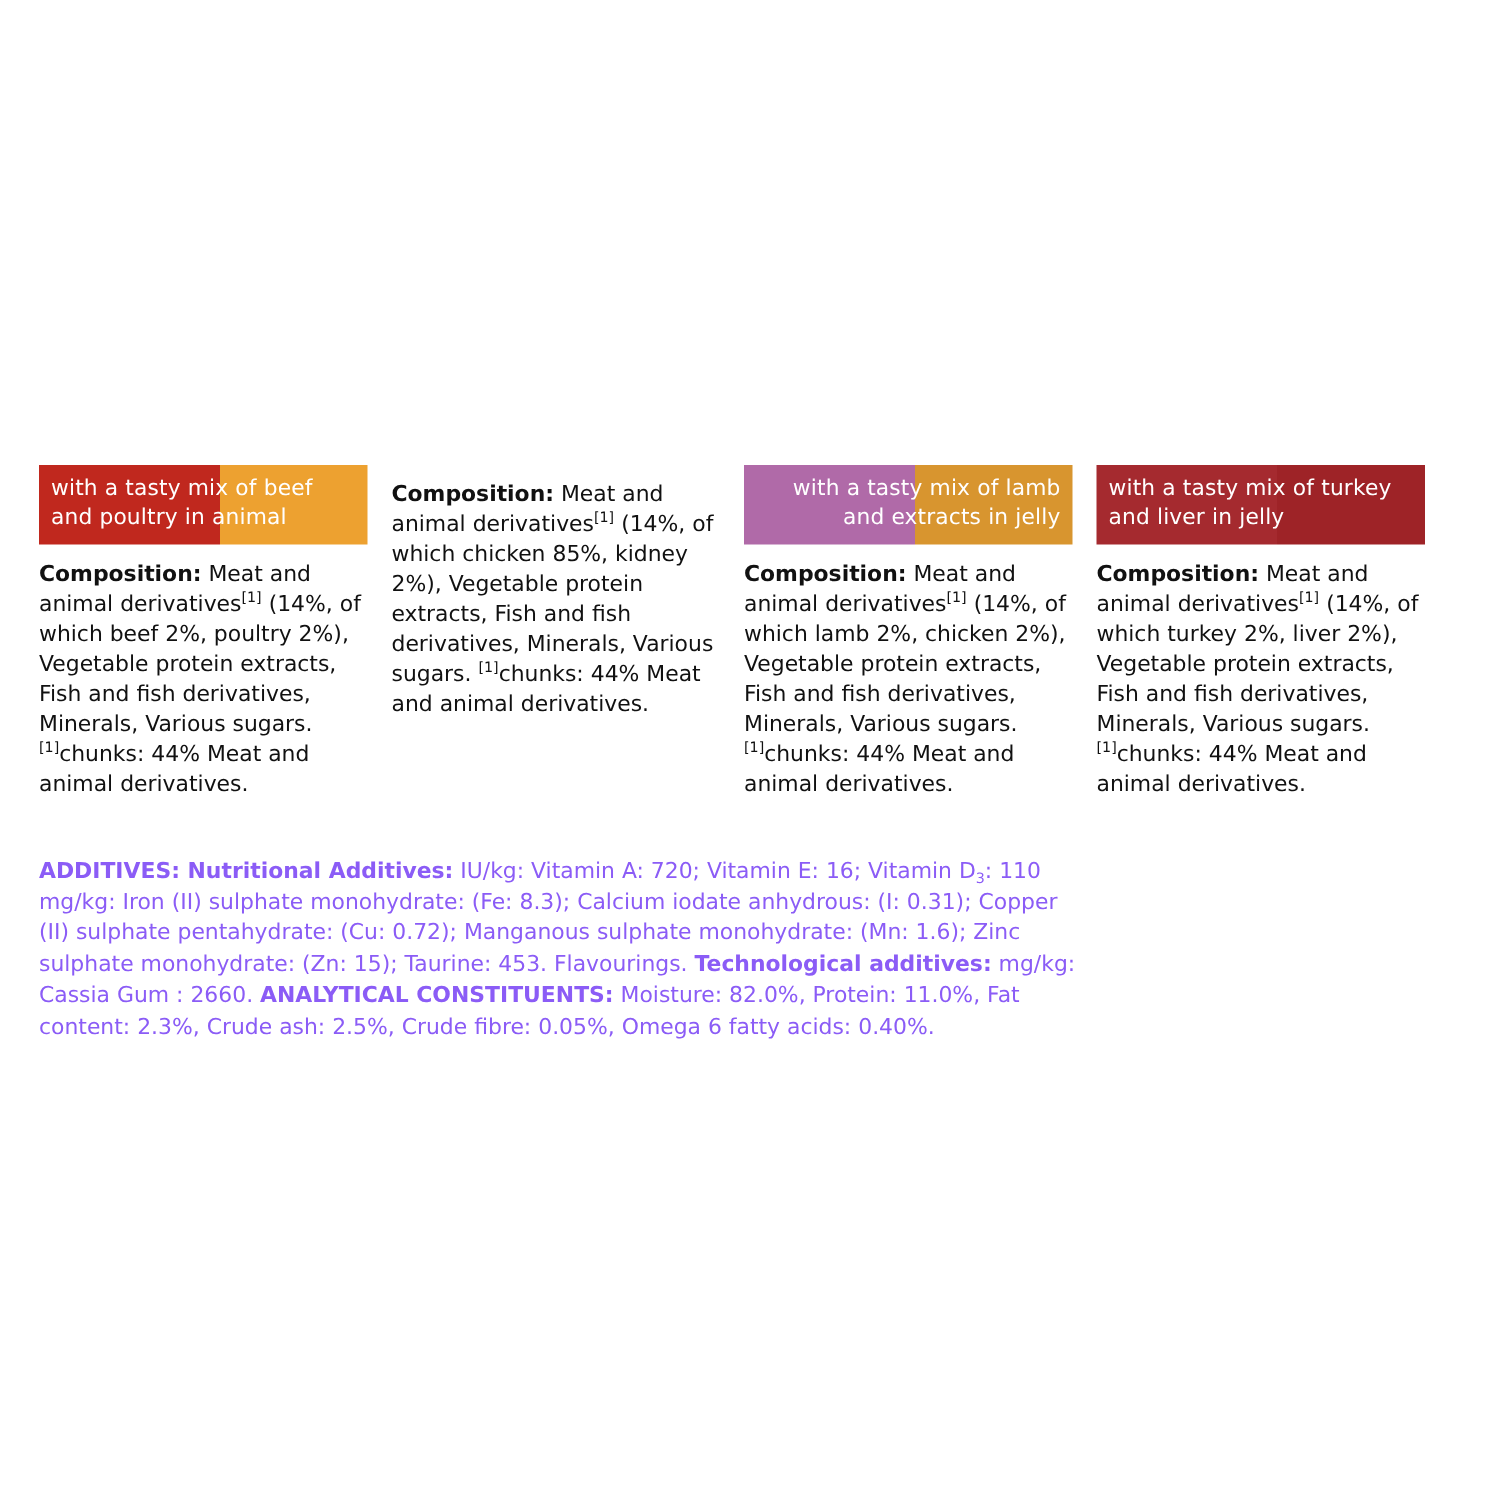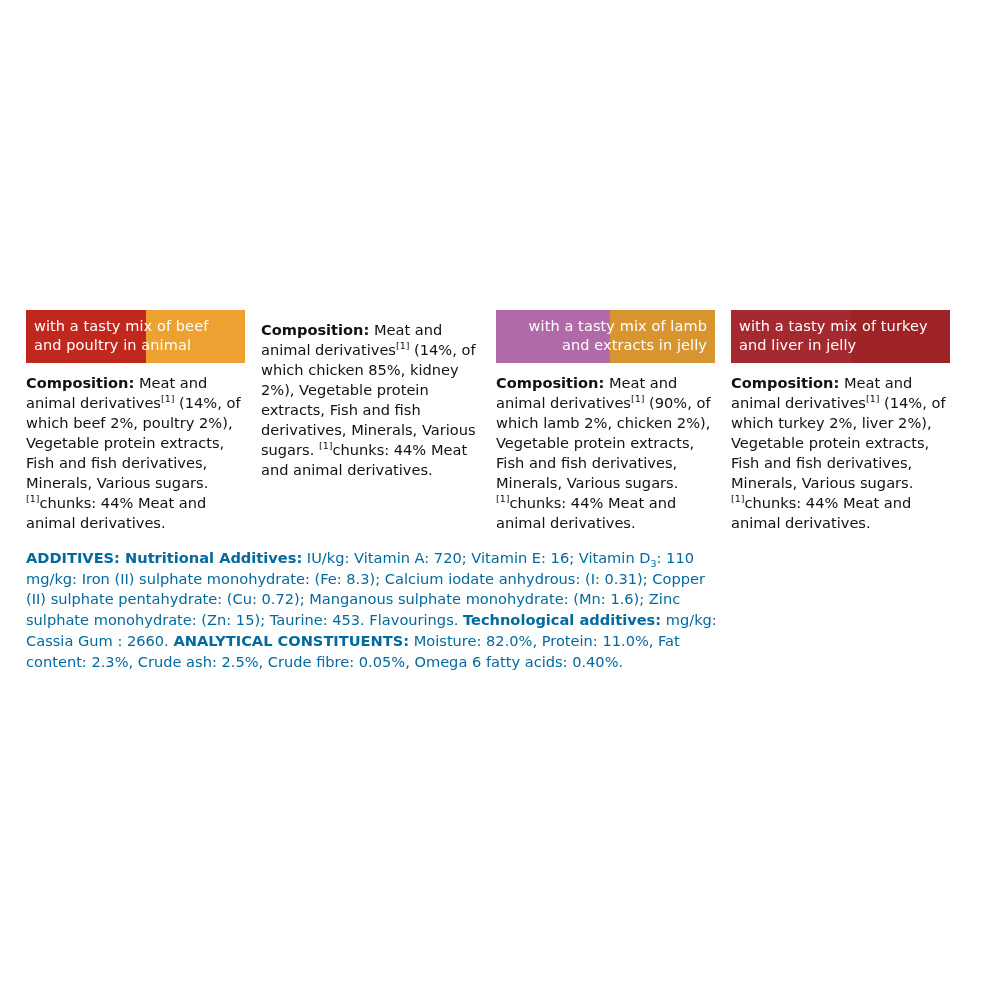--- a/index.html
+++ b/index.html
@@ -51,25 +51,25 @@
   }
   .comp b { font-weight: 700; }
   sup {
     font-size: 9.5px;
     vertical-align: super;
     line-height: 0;
   }
   .additives {
     position: absolute;
     left: 26px;
-    top: 548px;
+    top: 571px;
     width: 700px;
     font-size: 14.6px;
     line-height: 1.42;
-    color: #0369a1;
+    color: #8b5cf6;
   }
   .additives b { font-weight: 700; }
   .sub {
     font-size: 9.5px;
     vertical-align: sub;
     line-height: 0;
   }
 </style>
 </head>
 <body>
@@ -93,21 +93,21 @@
         <b>Composition:</b><span> Meat and animal derivatives</span><sup>[1]</sup><span> (14%, of which chicken 85%, kidney 2%), Vegetable protein extracts, Fish and fish derivatives, Minerals, Various sugars.</span> <sup>[1]</sup><span>chunks: 44% Meat and animal derivatives.</span>
       </div>
     </div>
 
     <div class="panel">
       <div class="banner" style="background:linear-gradient(to right,#b06aa8 0%,#b06aa8 52%,#d8952f 52%,#d8952f 100%);text-align:right;">
         <span class="l1"><span>with a tasty </span><span>mix of lamb</span></span>
         <span class="l2">and extracts in jelly</span>
       </div>
       <div class="comp">
-        <b>Composition:</b><span> Meat and animal derivatives</span><sup>[1]</sup><span> (90%, of which lamb 2%, chicken 2%), Vegetable protein extracts, Fish and fish derivatives, Minerals, Various sugars.</span> <sup>[1]</sup><span>chunks: 44% Meat and animal derivatives.</span>
+        <b>Composition:</b><span> Meat and animal derivatives</span><sup>[1]</sup><span> (14%, of which lamb 2%, chicken 2%), Vegetable protein extracts, Fish and fish derivatives, Minerals, Various sugars.</span> <sup>[1]</sup><span>chunks: 44% Meat and animal derivatives.</span>
       </div>
     </div>
 
     <div class="panel">
       <div class="banner" style="background:linear-gradient(to right,#a52a2f 0%,#a52a2f 55%,#9e2327 55%,#9e2327 100%);">
         <span class="l1"><span>with a tasty </span><span>mix of turkey</span></span>
         <span class="l2">and liver in jelly</span>
       </div>
       <div class="comp">
         <b>Composition:</b><span> Meat and animal derivatives</span><sup>[1]</sup><span> (14%, of which turkey 2%, liver 2%), Vegetable protein extracts, Fish and fish derivatives, Minerals, Various sugars.</span> <sup>[1]</sup><span>chunks: 44% Meat and animal derivatives.</span>

